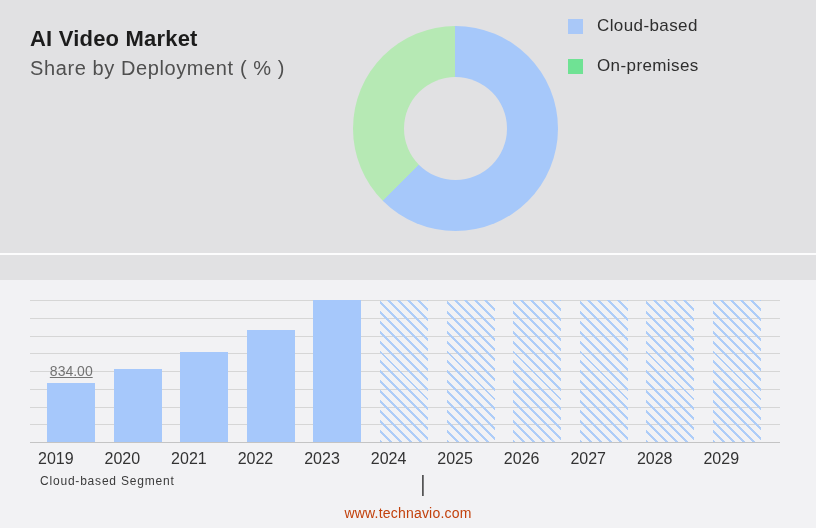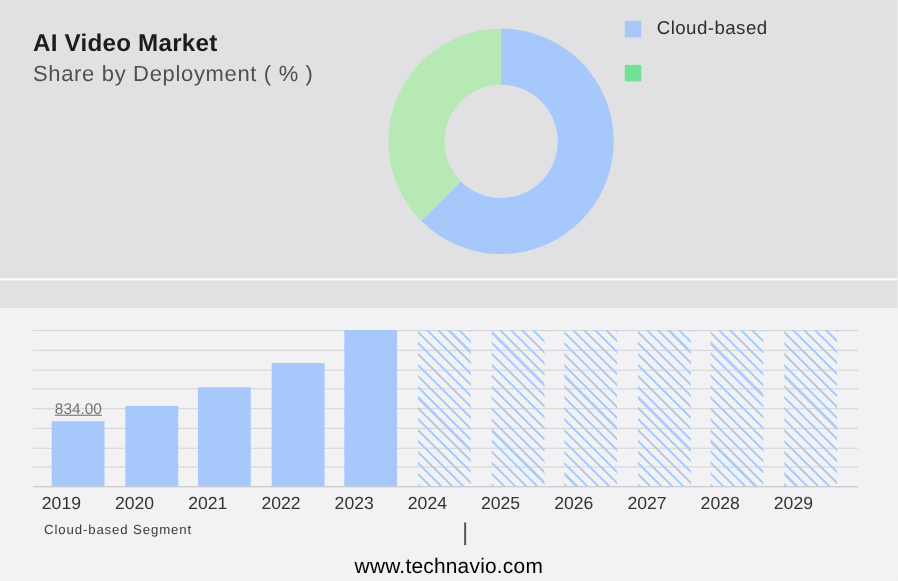--- a/index.html
+++ b/index.html
@@ -34,41 +34,42 @@
     font-size:14px;color:#737373;white-space:nowrap;text-decoration:underline;}
   .year-label{position:absolute;top:150px;left:0;width:100%;text-align:left;
     font-size:16px;color:#333333;}
   
   .caption{position:absolute;left:40px;top:474px;font-size:12px;color:#3b3b3b;letter-spacing:0.8px;}
   .pipe{position:absolute;left:420px;top:471px;font-size:22px;color:#555555;}
   .stat{position:absolute;left:458px;top:473px;font-size:21px;color:#4e4e4e;white-space:nowrap;}
   .stat .prefix{margin-right:6px;}
   .stat .value{font-weight:bold;color:#474747;}
   .website{position:absolute;left:0;top:505px;width:816px;text-align:center;
-    font-size:19px;color:#000000;text-decoration:none;letter-spacing:0.2px;}
+    font-size:14px;color:#c2410c;text-decoration:none;letter-spacing:0.2px;}
 </style>
 </head>
 <body>
 
 <div class="screen">
 
   <div class="header">
     <div class="title">AI Video Market</div>
     <div class="subtitle">Share by Deployment ( % )</div>
 
     <div class="donut" style="background: conic-gradient(rgb(166, 200, 250) 0deg, rgb(166, 200, 250) 225deg, rgb(182, 233, 180) 225deg, rgb(182, 233, 180) 360deg);"></div>
     <div class="donut-hole"></div>
 
     <div class="legend">
       <div class="legend-row">
         <span class="swatch" style="background: rgb(169, 200, 248);"></span>
         <span class="legend-label">Cloud-based</span>
       </div>
       <div class="legend-row">
         <span class="swatch" style="background: rgb(111, 226, 148);"></span>
+        <span class="legend-label">On-premises</span>
       </div>
     </div>
   </div>
 
   <div class="divider"></div>
 
   <div class="plot-grid" id="grid">
       <div class="gridline" style="top: 0px;"></div>
       <div class="gridline" style="top: 18px;"></div>
       <div class="gridline" style="top: 36px;"></div>

